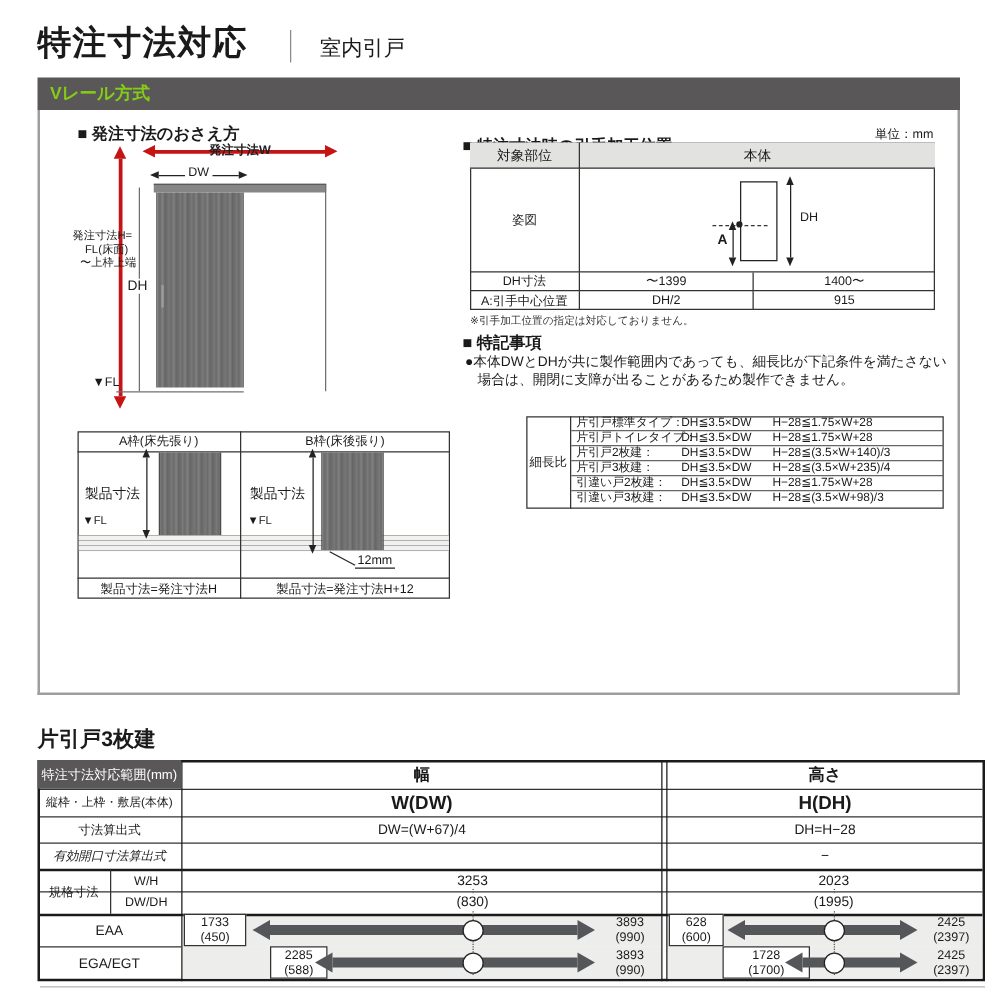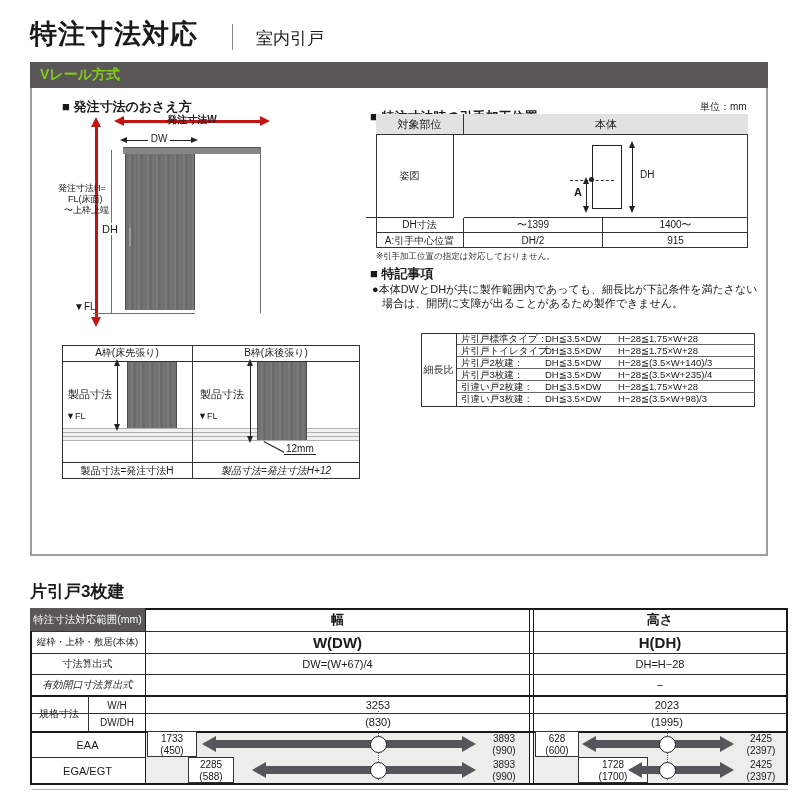--- a/index.html
+++ b/index.html
@@ -100,30 +100,30 @@
 
   <div class="abs nw" style="left:200px;top:387px;font-size:11px;">製品寸法</div>
   <div class="tva" style="left:250px;top:366px;height:70px;"></div>
   <div class="abs nw" style="left:198px;top:411px;font-size:9px;">▼FL</div>
   <div class="abs wood" style="left:257px;top:362px;width:48px;height:78px;"></div>
   <div class="abs" style="left:264px;top:441px;width:23px;height:1px;background:#222;transform:rotate(28deg);transform-origin:left top;"></div>
   <div class="abs nw" style="left:284px;top:443px;font-size:10px;border-bottom:1px solid #222;padding:0 2px;">12mm</div>
 
   <div class="cell" style="left:192px;top:345px;width:1px;height:134px;background:#333;"></div>
   <div class="cell ctr nw" style="left:62px;top:462px;width:130px;height:17px;border-top:1px solid #333;font-size:10px;">製品寸法=発注寸法H</div>
-  <div class="cell ctr nw" style="left:192px;top:462px;width:168px;height:17px;border-top:1px solid #333;font-size:10px;font-style:italic;">製品寸法=発注寸法H+12</div>
+  <div class="cell ctr nw" style="left:192px;top:462px;width:168px;height:17px;border-top:1px solid #333;font-size:10px;">製品寸法=発注寸法H+12</div>
 
   <div class="abs b nw" style="left:370px;top:96px;font-size:13px;margin-top:12px;">■ 特注寸法時の引手加工位置</div>
   <div class="abs nw" style="left:700px;top:100px;font-size:10px;">単位：mm</div>
 
   <div class="cell" style="left:376px;top:114px;width:372px;height:134px;border:1.5px solid #333;"></div>
   <div class="cell ctr nw" style="left:376px;top:114px;width:88px;height:21px;background:#e2e2e0;border-right:1px solid #333;border-bottom:1px solid #333;font-size:11px;">対象部位</div>
   <div class="cell ctr nw" style="left:464px;top:114px;width:284px;height:21px;background:#e2e2e0;border-bottom:1px solid #333;font-size:11px;">本体</div>
 
-  <div class="cell ctr nw" style="left:366px;top:135px;width:88px;height:83px;border-right:1px solid #333;border-bottom:1px solid #333;font-size:10px;">姿図</div>
+  <div class="cell ctr nw" style="left:376px;top:135px;width:88px;height:83px;border-right:1px solid #333;border-bottom:1px solid #333;font-size:10px;">姿図</div>
   <div class="cell" style="left:464px;top:135px;width:284px;height:83px;border-bottom:1px solid #333;"></div>
 
   <div class="abs" style="left:592px;top:145px;width:30px;height:64px;border:1.5px solid #222;background:#fff;box-sizing:border-box;"></div>
   <div class="tva" style="left:632px;top:148px;height:58px;"></div>
   <div class="abs nw" style="left:640px;top:169px;font-size:10px;">DH</div>
   <div class="abs" style="left:570px;top:180px;width:44px;border-top:1px dashed #333;"></div>
   <div class="abs" style="left:589px;top:177px;width:5px;height:5px;background:#222;border-radius:50%;"></div>
   <div class="tva" style="left:586px;top:184px;height:22px;"></div>
   <div class="abs b nw" style="left:574px;top:186px;font-size:11px;">A</div>
 
@@ -240,21 +240,21 @@
     <div>(600)</div>
   </div>
   <div class="sla" style="left:596px;top:740px;width:124px;z-index:2;"></div>
   <div class="knob" style="left:659px;top:736px;"></div>
   <div class="valplain" style="left:736px;top:732px;width:50px;">
     <div>2425</div>
     <div>(2397)</div>
   </div>
 
   <div class="cell ctr nw" style="left:30px;top:759px;width:115px;height:24px;font-size:11px;">EGA/EGT</div>
-  <div class="valbox" style="left:188px;top:757px;width:46px;height:26px;">
+  <div class="valbox" style="left:216px;top:757px;width:46px;height:26px;">
     <div>2285</div>
     <div>(588)</div>
   </div>
   <div class="sla" style="left:266px;top:766px;width:196px;z-index:2;"></div>
   <div class="knob" style="left:370px;top:762px;"></div>
   <div class="valplain" style="left:479px;top:758px;width:50px;">
     <div>3893</div>
     <div>(990)</div>
   </div>
   <div class="valbox" style="left:578px;top:757px;width:70px;height:26px;">

